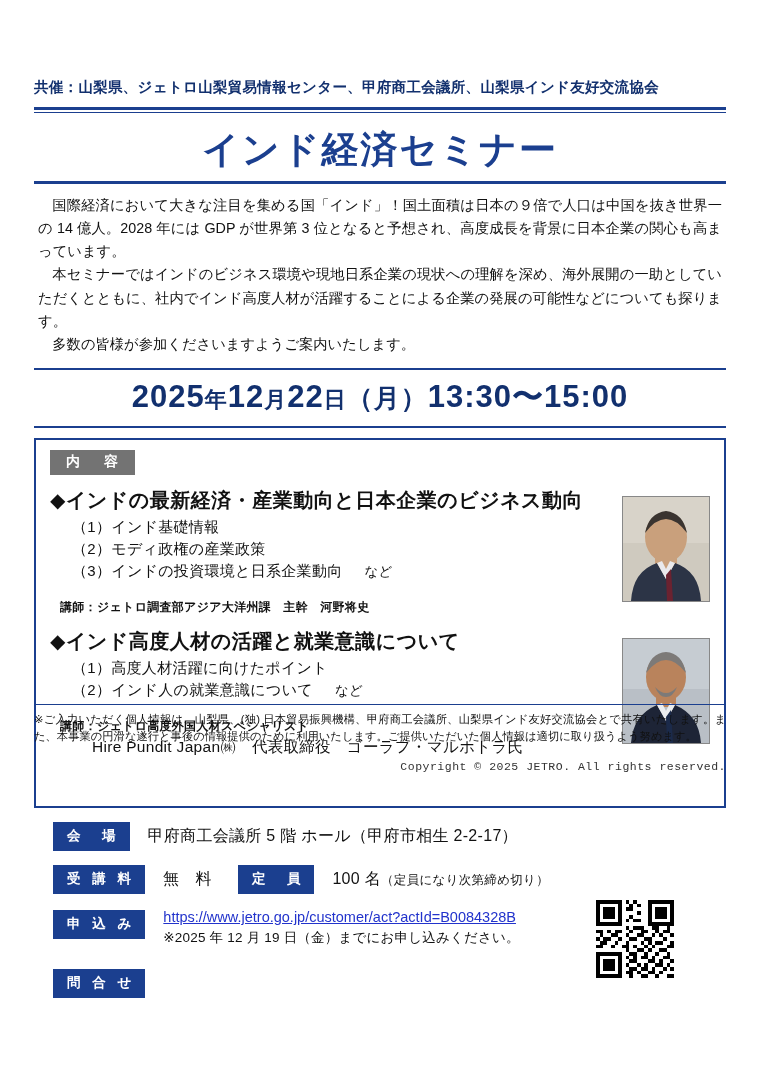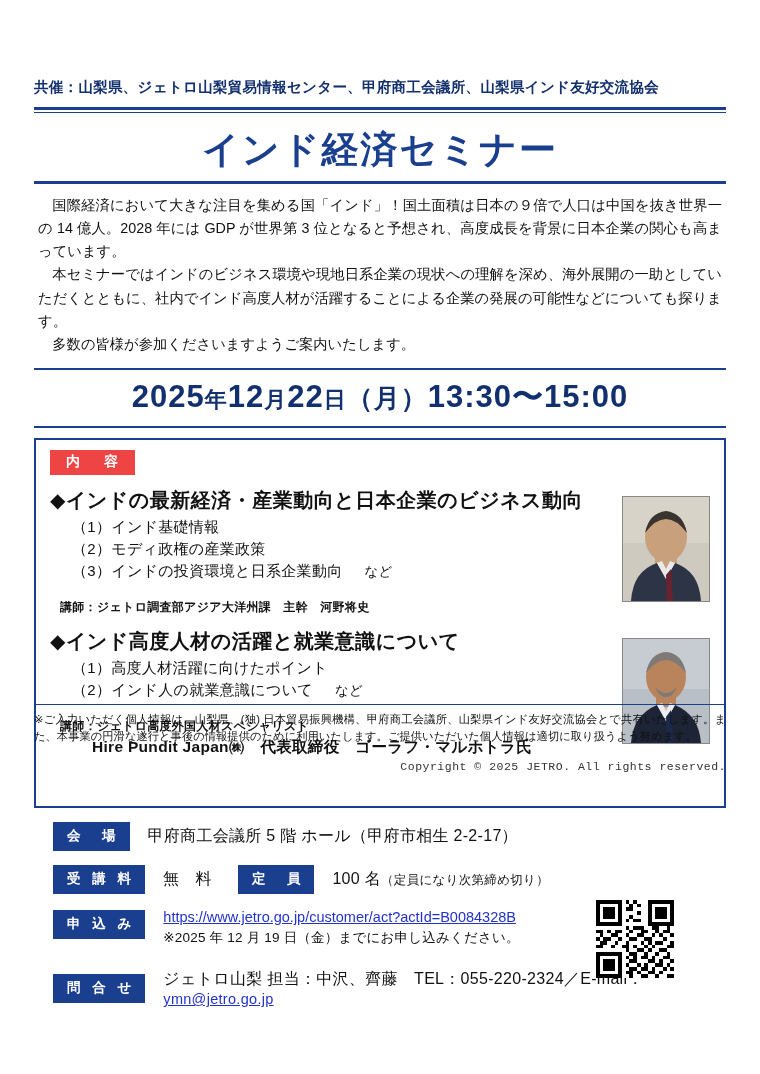--- a/index.html
+++ b/index.html
@@ -75,21 +75,21 @@
   
   .contentbox{
     border:2px solid #1b3f8f;
     margin-top:10px;
     padding:10px 14px 6px 14px;
     position:relative;
     min-height:350px;
   }
   .tagbox{
     display:inline-block;
-    background:#ef4444;
+    background:#737373;
     color:#fff;
     font-size:14px;
     font-weight:bold;
     letter-spacing:5px;
     padding:3px 12px 4px 16px;
   }
   .sect{
     font-size:20px;
     font-weight:bold;
     color:#111;
@@ -103,21 +103,21 @@
   }
   .sub .na{font-size:13.5px;margin-left:22px;}
   .speaker{
     font-size:12px;
     font-weight:bold;
     margin:18px 0 0 10px;
     letter-spacing:.3px;
   }
   .speaker2{
     font-size:15.5px;
-    font-weight:bold;
+    font-weight:normal;
     margin:2px 0 0 42px;
     letter-spacing:.3px;
   }
   .photo{
     position:absolute;
     width:86px;height:104px;
     border:1px solid #888;
     overflow:hidden;
     background:#d9d4cd;
   }
@@ -363,19 +363,18 @@
             <rect x="12" y="20" width="2" height="1"></rect>
           <rect x="16" y="20" width="1" height="1"></rect>
             <rect x="19" y="20" width="2" height="1"></rect>
         </g>
       </svg>
     </span>
   </div>
 
   <div class="inforow" style="margin-top:22px">
     <span class="lbl">問 合 せ</span>
-    <span class="val"><span>ジェトロ山梨 担当：中沢、齊藤　TEL：055-220-2324／E-mail：</span><a class="link" href="#">ymn@jetro.go.jp</a></span>
   </div>
 
   <div class="footnote">※ご入力いただく個人情報は、山梨県、(独) 日本貿易振興機構、甲府商工会議所、山梨県インド友好交流協会とで共有いたします。また、本事業の円滑な遂行と事後の情報提供のために利用いたします。ご提供いただいた個人情報は適切に取り扱うよう努めます。</div>
   <div class="copyright">Copyright © 2025 JETRO. All rights reserved.</div>
 
 </div>
 
 </body></html>

